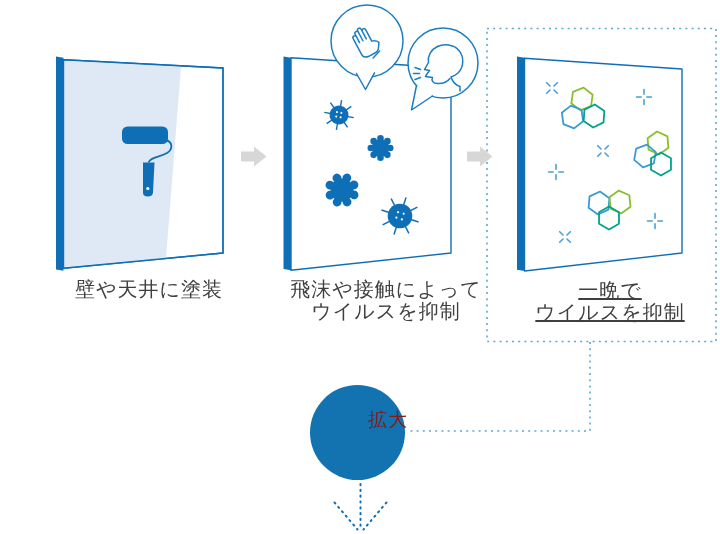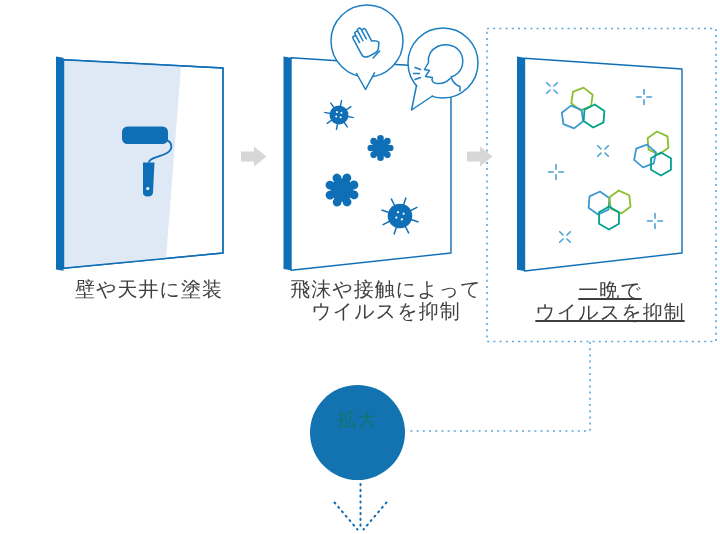--- a/index.html
+++ b/index.html
@@ -1,21 +1,21 @@
 <!DOCTYPE html>
 <html style="--c-accent: #0f6fb6; --c-paint: #dfe9f5; --c-outline: #1b7ec2; --c-arrow-gray: #d7d7d7; --c-dotted: #5ba9d9; --c-sparkle: #4aa0d6; --c-hex-green: #8abf2e; --c-hex-teal: #00a28e; --c-hex-blue: #3b9ad2; --c-text: #3f3f3f; --c-circle-fill: #1373b1;"><head>
 <meta charset="utf-8">
 <style>
   html,body{margin:0;padding:0;background:#fff;}
   #stage{position:relative;width:720px;height:534px;background:#fff;overflow:hidden;
          font-family:"Liberation Sans","DejaVu Sans",sans-serif;}
   #art{position:absolute;left:0;top:0;}
   .caption{position:absolute;text-align:center;color:var(--c-text);font-size:20px;
            line-height:22px;letter-spacing:1px;white-space:nowrap;}
-  .magnify-label{position:absolute;text-align:center;color:#0f766e;font-size:19px;
+  .magnify-label{position:absolute;text-align:right;color:#7f1d1d;font-size:19px;
            line-height:24px;letter-spacing:1px;white-space:nowrap;}
   
   .fA{fill:var(--c-accent);}
   .kA{stroke:var(--c-accent);fill:none;}
   .face{fill:#fff;stroke:var(--c-accent);stroke-width:1.4;stroke-linejoin:round;}
   .paint{fill:var(--c-paint);}
   .bub{fill:#fff;stroke:var(--c-outline);stroke-width:1.5;stroke-linejoin:round;stroke-linecap:round;}
   .kO{stroke:var(--c-outline);fill:none;stroke-width:1.5;stroke-linecap:round;stroke-linejoin:round;}
   .gray{fill:var(--c-arrow-gray);}
   .dot{stroke:var(--c-dotted);fill:none;stroke-width:1.6;stroke-dasharray:2 4.2;}

